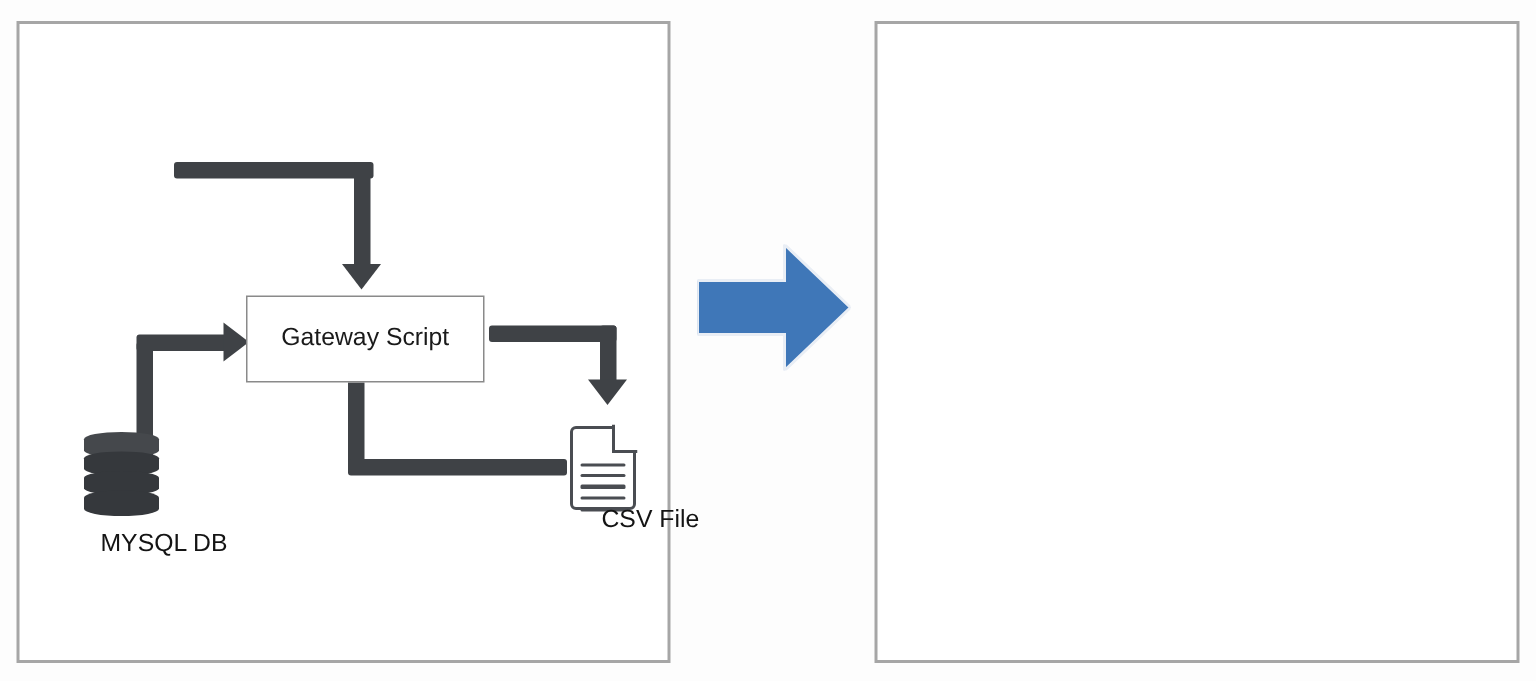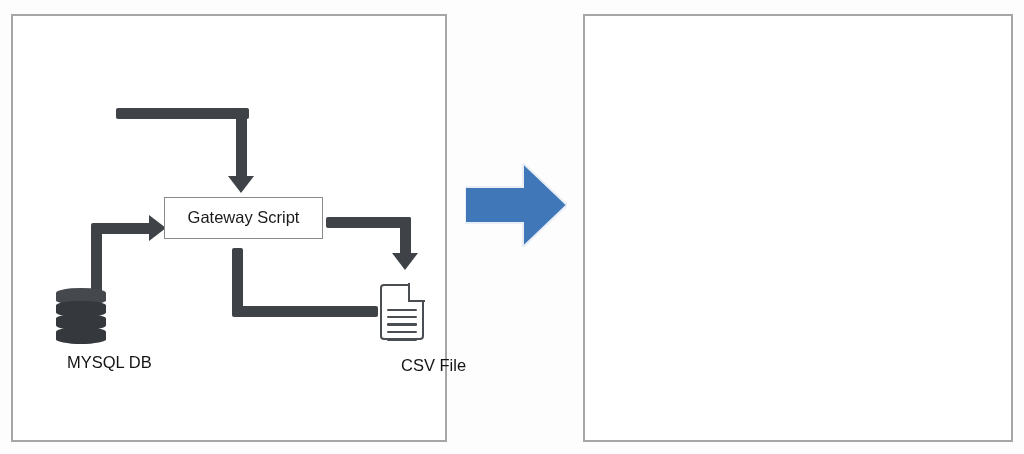--- a/index.html
+++ b/index.html
@@ -11,21 +11,21 @@
   .panel{position:absolute;border:2px solid #a6a6a6;background:#ffffff;box-sizing:border-box;}
   #panel-left{left:11px;top:14px;width:436px;height:428px;}
   #panel-right{left:583px;top:14px;width:430px;height:428px;}
 
   .node-box{position:absolute;box-sizing:border-box;background:#ffffff;
             display:flex;align-items:center;justify-content:center;
             text-align:center;line-height:1.18;}
   .box-dark{border:1.6px solid #8a8a8a;}
 
   
-  #l-gateway{left:151px;top:181px;width:159px;height:42px;font-size:16.5px;}
+  #l-gateway{left:151px;top:181px;width:159px;height:58px;font-size:16.5px;}
 
   .tconn{position:absolute;background:#3f4246;}
   .tconn.round{border-radius:2px;}
 
   
   #l-top-h   {left:103px;top:92px;width:133px;height:11px;}
   #l-top-v   {left:223px;top:92px;width:11px;height:72px;}
   #l-in-v    {left:78px;top:212px;width:11px;height:78px;}
   #l-in-h    {left:78px;top:207px;width:62px;height:11px;}
   #l-out-h1  {left:313px;top:201px;width:85px;height:11px;}
@@ -52,21 +52,21 @@
   .file-icon .sheet{position:absolute;inset:0;border:2.5px solid #4a4d52;border-radius:4px;background:#ffffff;}
   .file-icon .fold{position:absolute;right:-1px;top:-1px;width:34%;height:30%;
                    background:#ffffff;border-left:2.5px solid #4a4d52;border-bottom:2.5px solid #4a4d52;
                    border-top-right-radius:4px;}
   .file-icon .lines{position:absolute;left:16%;right:16%;top:44%;}
   .file-icon .lines i{display:block;height:2.4px;background:#4a4d52;margin-bottom:5px;border-radius:1px;}
   #l-file{left:367px;top:268px;width:44px;height:56px;}
 
   .caption{position:absolute;font-size:16.5px;color:#141414;white-space:nowrap;margin-left:36px;}
   #l-db-cap{left:18px;top:337px;}
-  #l-file-cap{left:352px;top:340px;}
+  #l-file-cap{left:352px;top:321px;}
 
   
   #big-arrow{position:absolute;left:465px;top:163px;width:102px;height:84px;}
 </style>
 </head>
 <body>
 
 <div id="stage">
 
   <div class="panel" id="panel-left">

